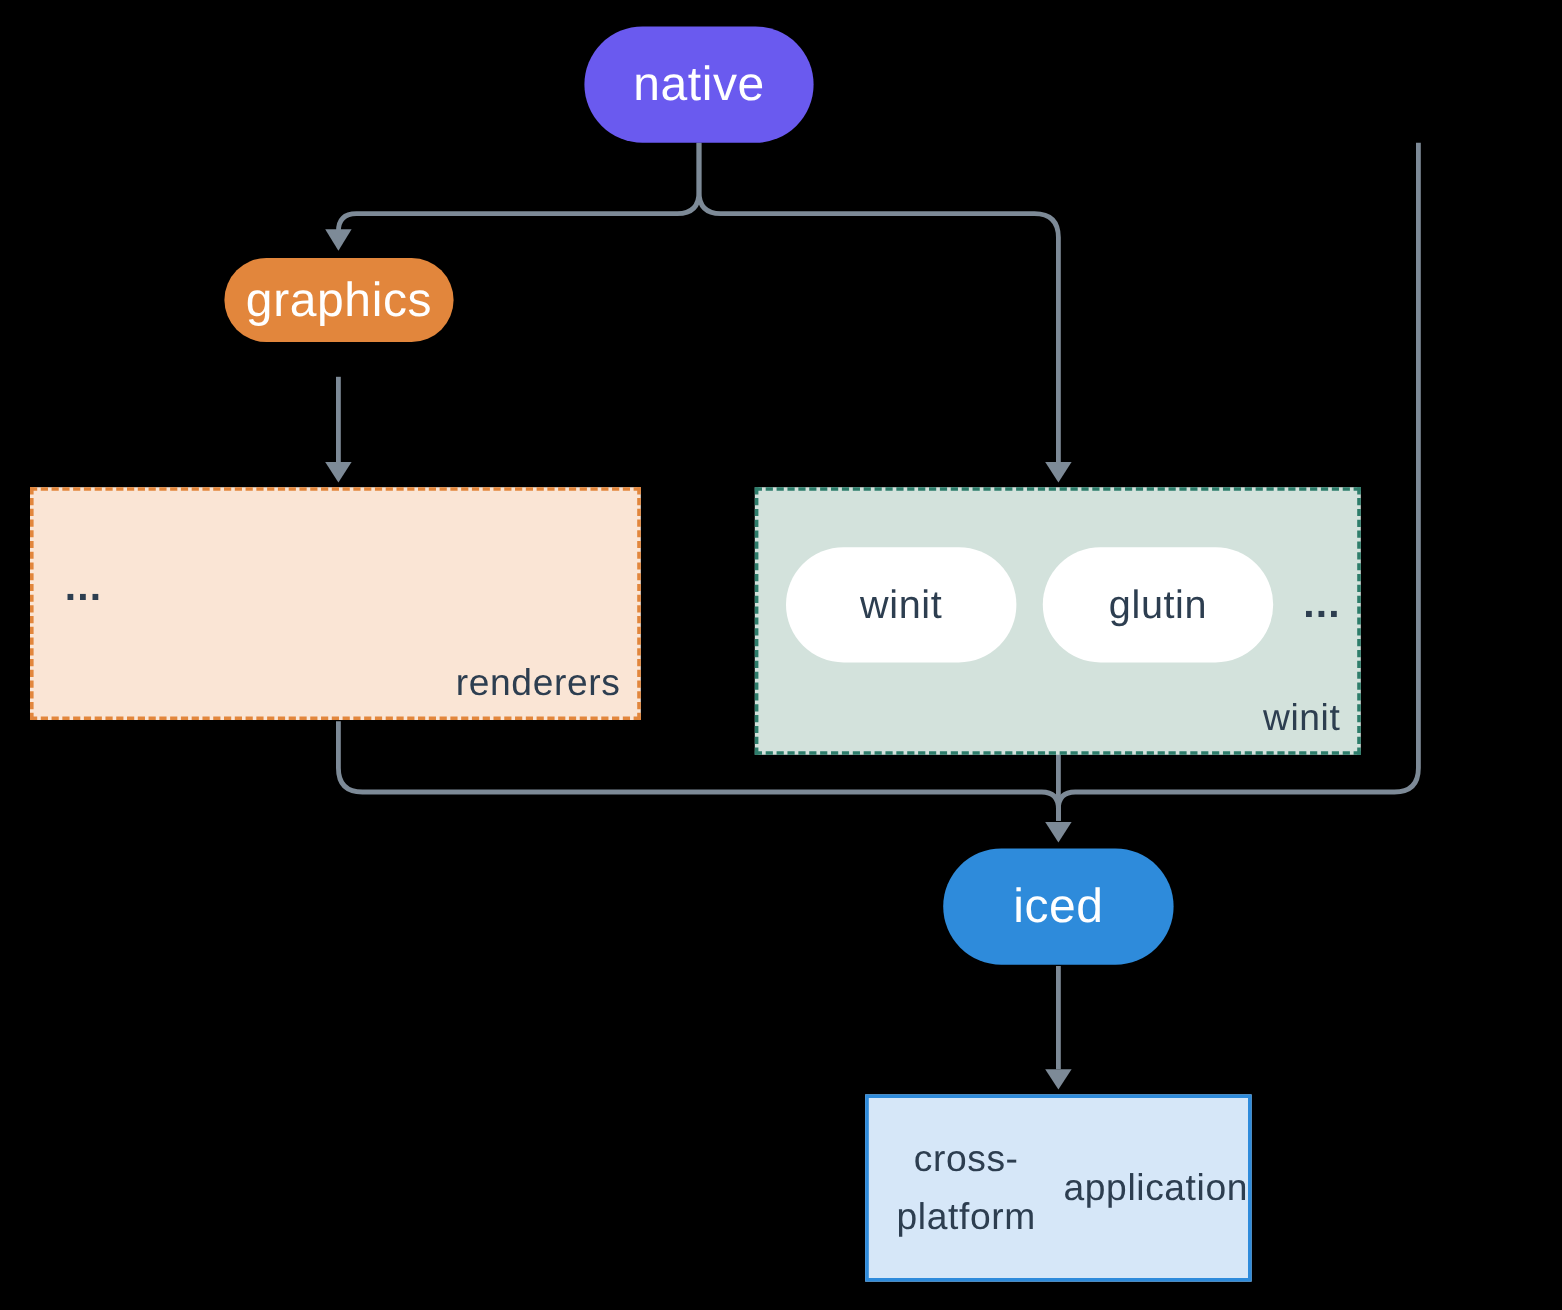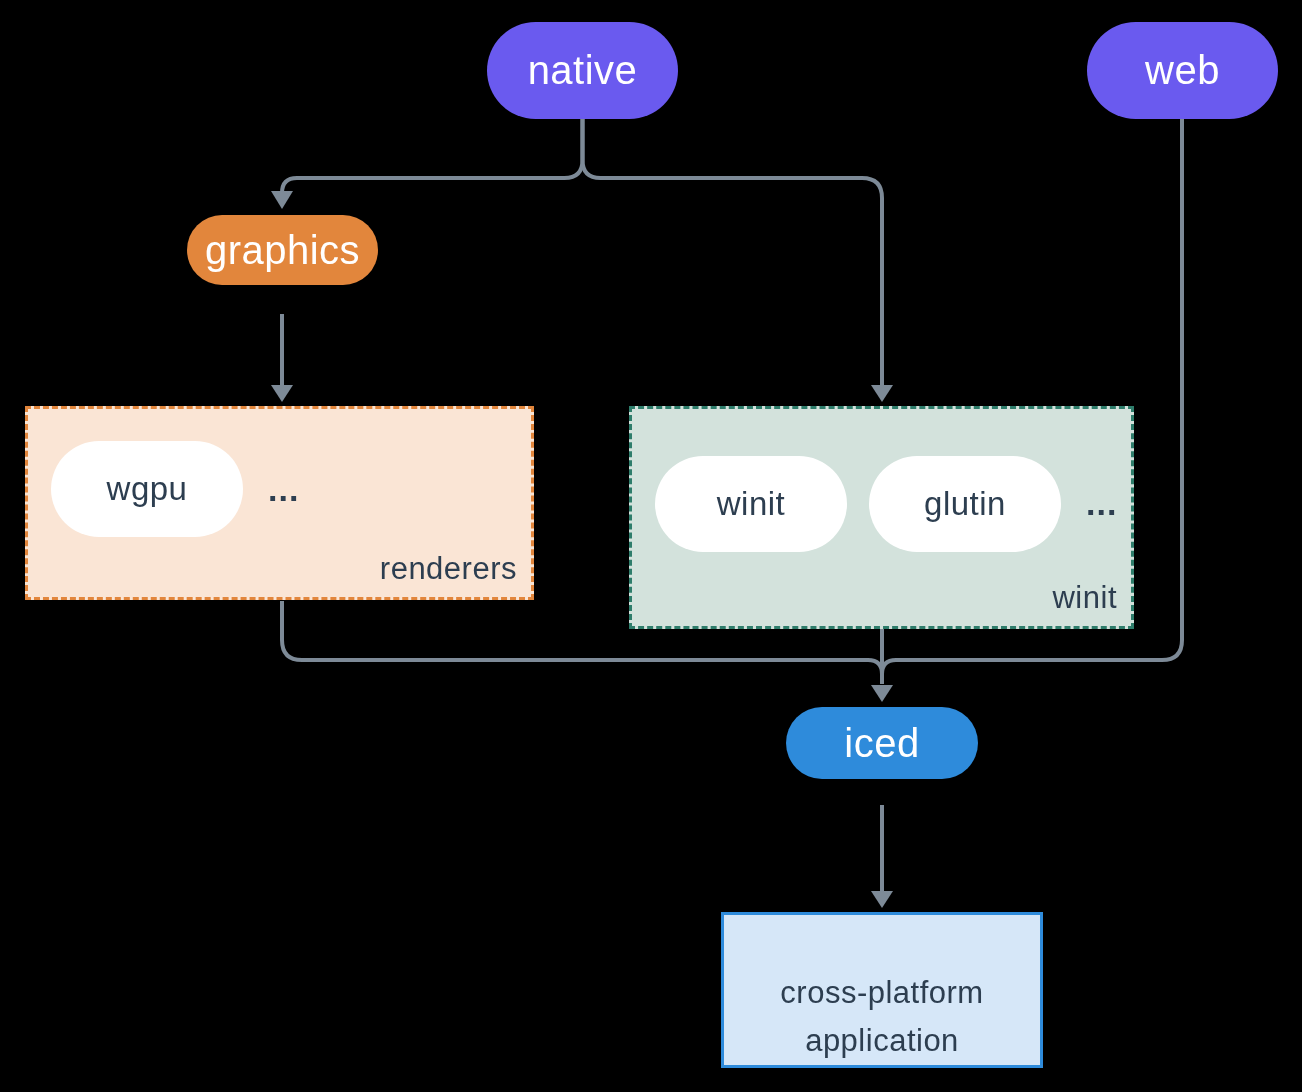--- a/index.html
+++ b/index.html
@@ -83,34 +83,34 @@
     font-size: 31px;
     color: var(--text-dark, #2D3E50);
     letter-spacing: 0.5px;
   }
   .app-box {
     position: absolute;
     box-sizing: border-box;
     background: var(--app-box-fill, #D6E7F8);
     border: 3px solid var(--app-box-border, #2E8BDB);
     display: flex;
-    flex-direction: column;
+    flex-direction: row;
     align-items: center;
     justify-content: flex-end;
     color: var(--text-dark, #2D3E50);
     font-size: 31px;
     line-height: 48px;
     letter-spacing: 0.5px;
     text-align: center;
   }
   
   .node-native   { left: 487px;  top: 22px;  width: 191px; height: 97px; }
   .node-web      { left: 1087px; top: 22px;  width: 191px; height: 97px; }
   .node-graphics { left: 187px;  top: 215px; width: 191px; height: 70px; }
-  .node-iced     { left: 786px;  top: 707px; width: 192px; height: 72px; }
+  .node-iced     { left: 786px;  top: 707px; width: 192px; height: 97px; }
   .box-renderers { left: 25px;   top: 406px; width: 509px; height: 194px; }
   .box-shells    { left: 629px;  top: 406px; width: 505px; height: 223px; }
   .node-app      { left: 721px;  top: 912px; width: 322px; height: 156px; }
 </style>
 </head>
 <body>
 
 <div class="canvas">
 
   <svg class="connector-layer" viewBox="0 0 1302 1092" xmlns="http://www.w3.org/2000/svg">
@@ -132,32 +132,26 @@
     <polygon points="882,702 871,685 893,685"></polygon>
 
     <path d="M 882 805 V 891"></path>
     <polygon points="882,908 871,891 893,891"></polygon>
   </svg>
 
   <div class="pill platform node-native">
     <span>native</span>
   </div>
 
-  <div class="pill platform node-web">
-    <span>web</span>
-  </div>
 
   <div class="pill graphics node-graphics">
     <span>graphics</span>
   </div>
 
   <div class="group-box renderers box-renderers">
-    <div class="pill inner">
-      <span>wgpu</span>
-    </div>
     <span class="ellipsis">...</span>
     <span class="group-label">renderers</span>
   </div>
 
   <div class="group-box shells box-shells">
     <div class="pill inner">
       <span>winit</span>
     </div>
     <div class="pill inner">
       <span>glutin</span>

